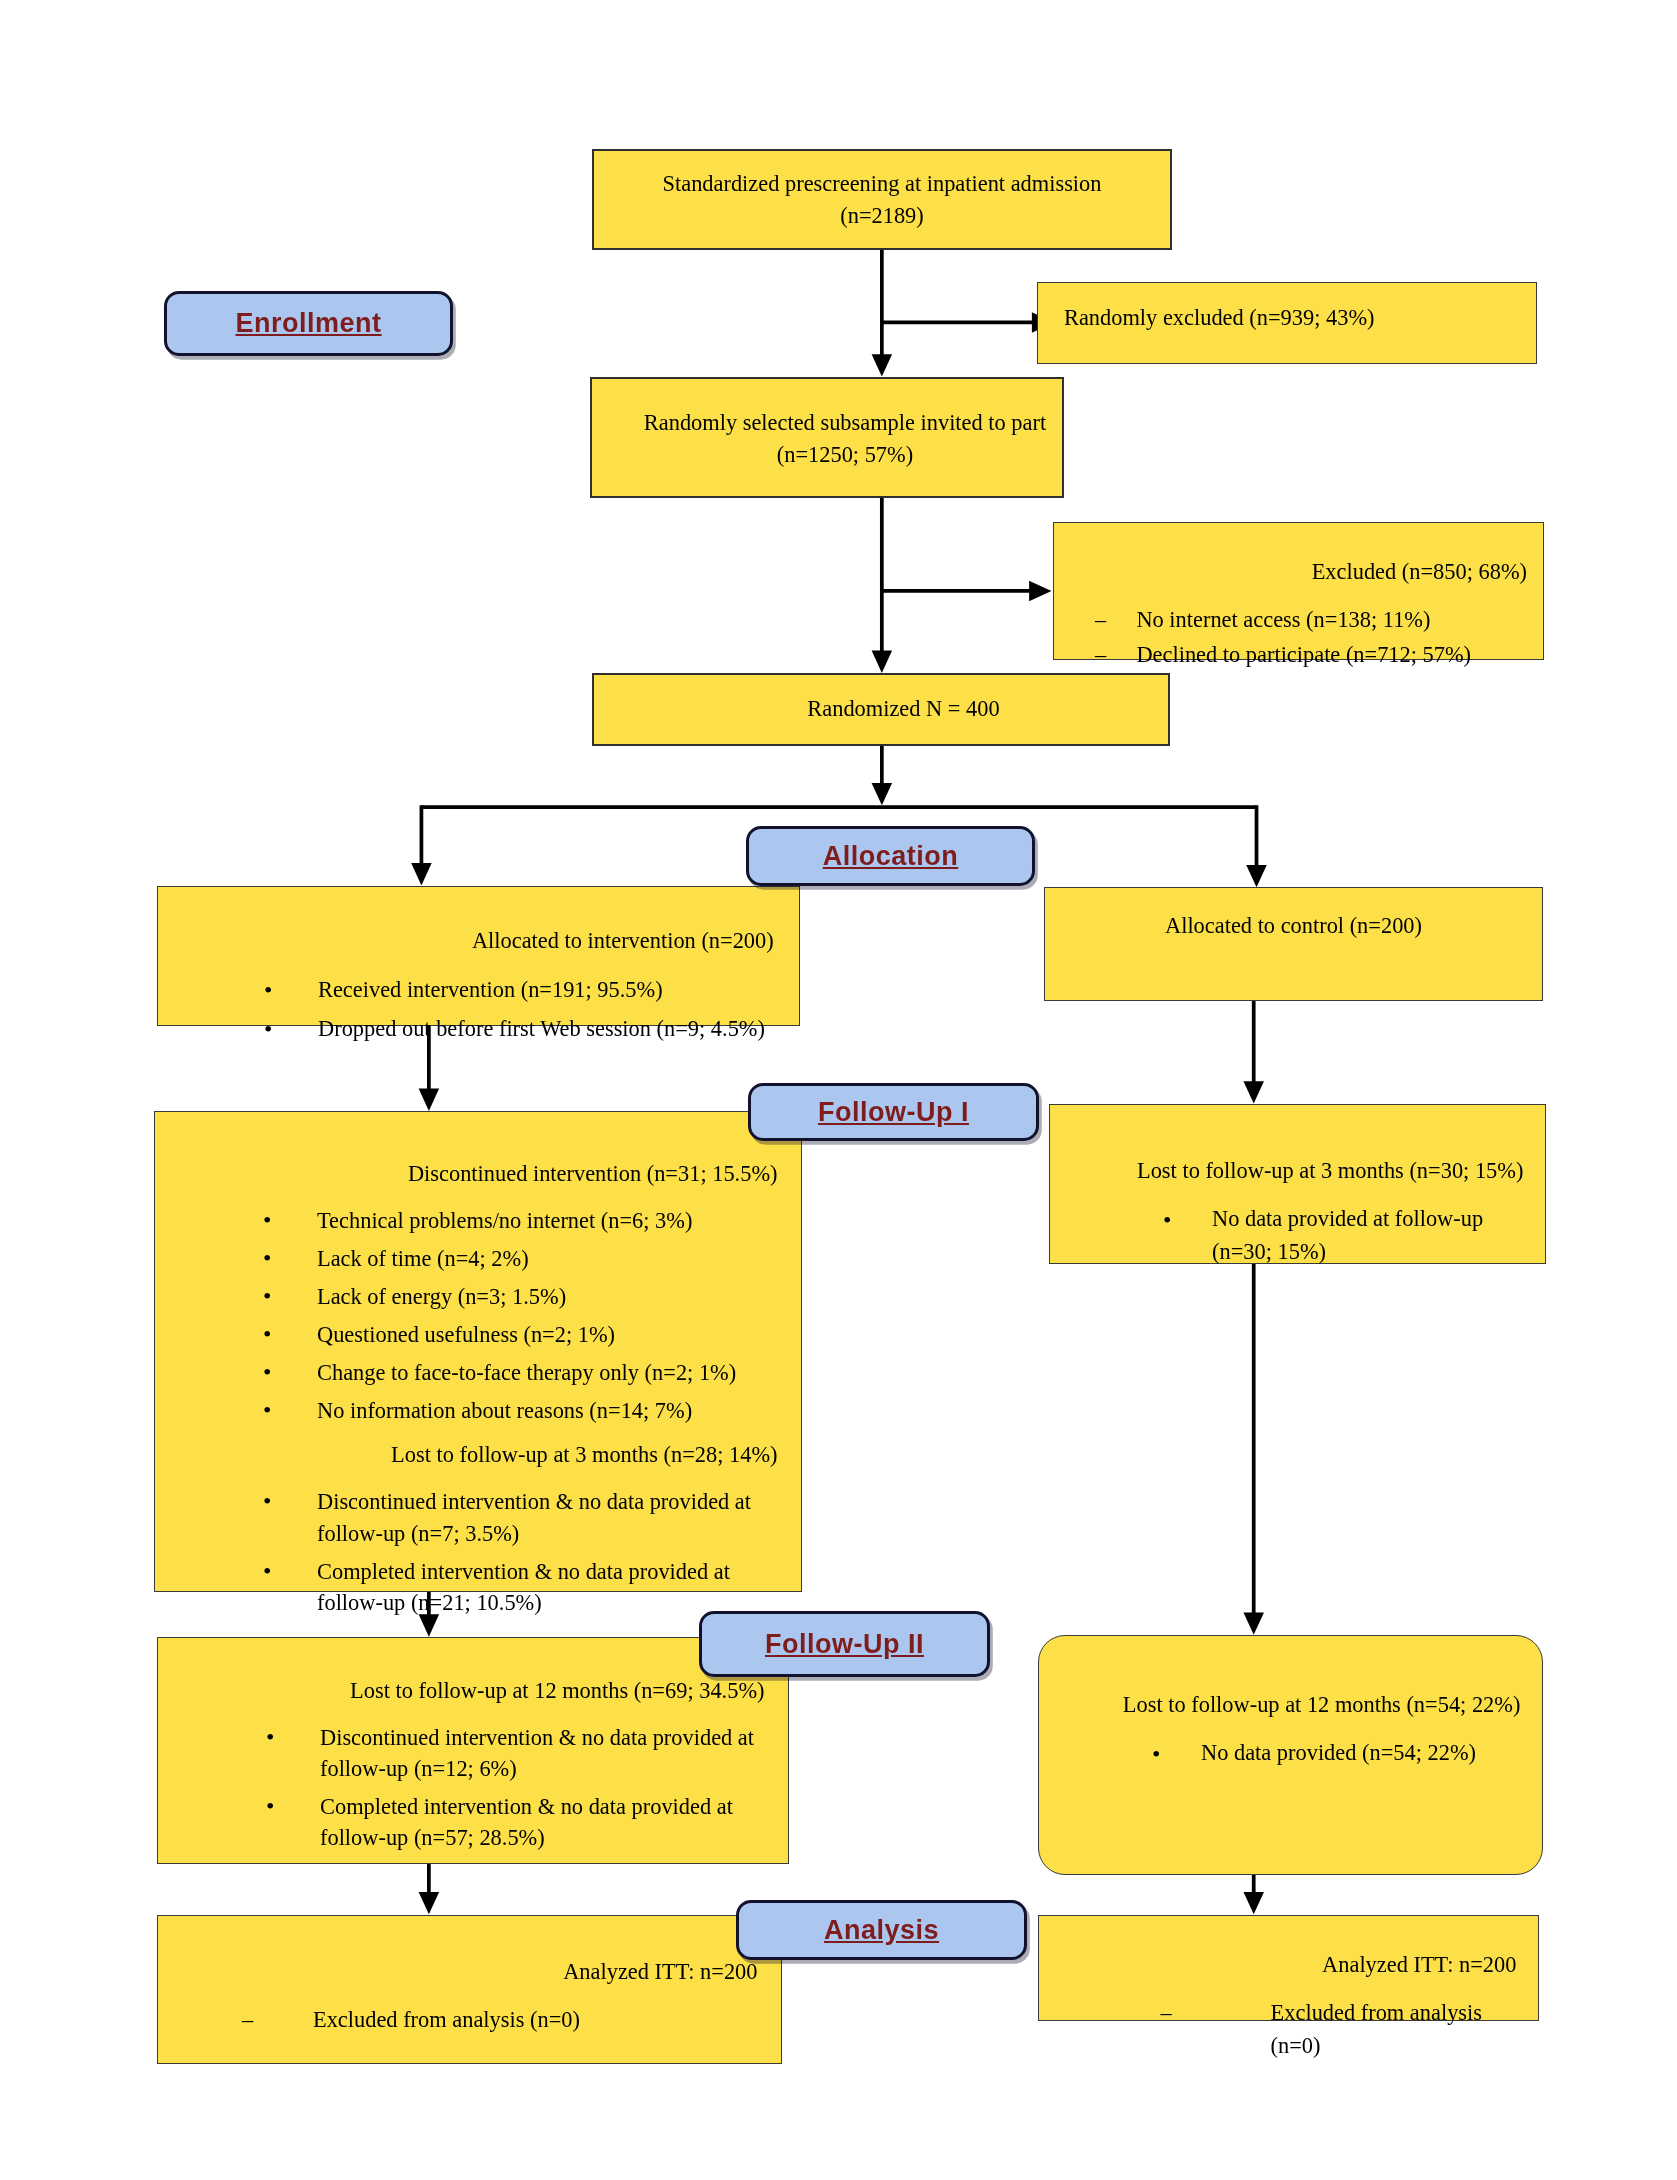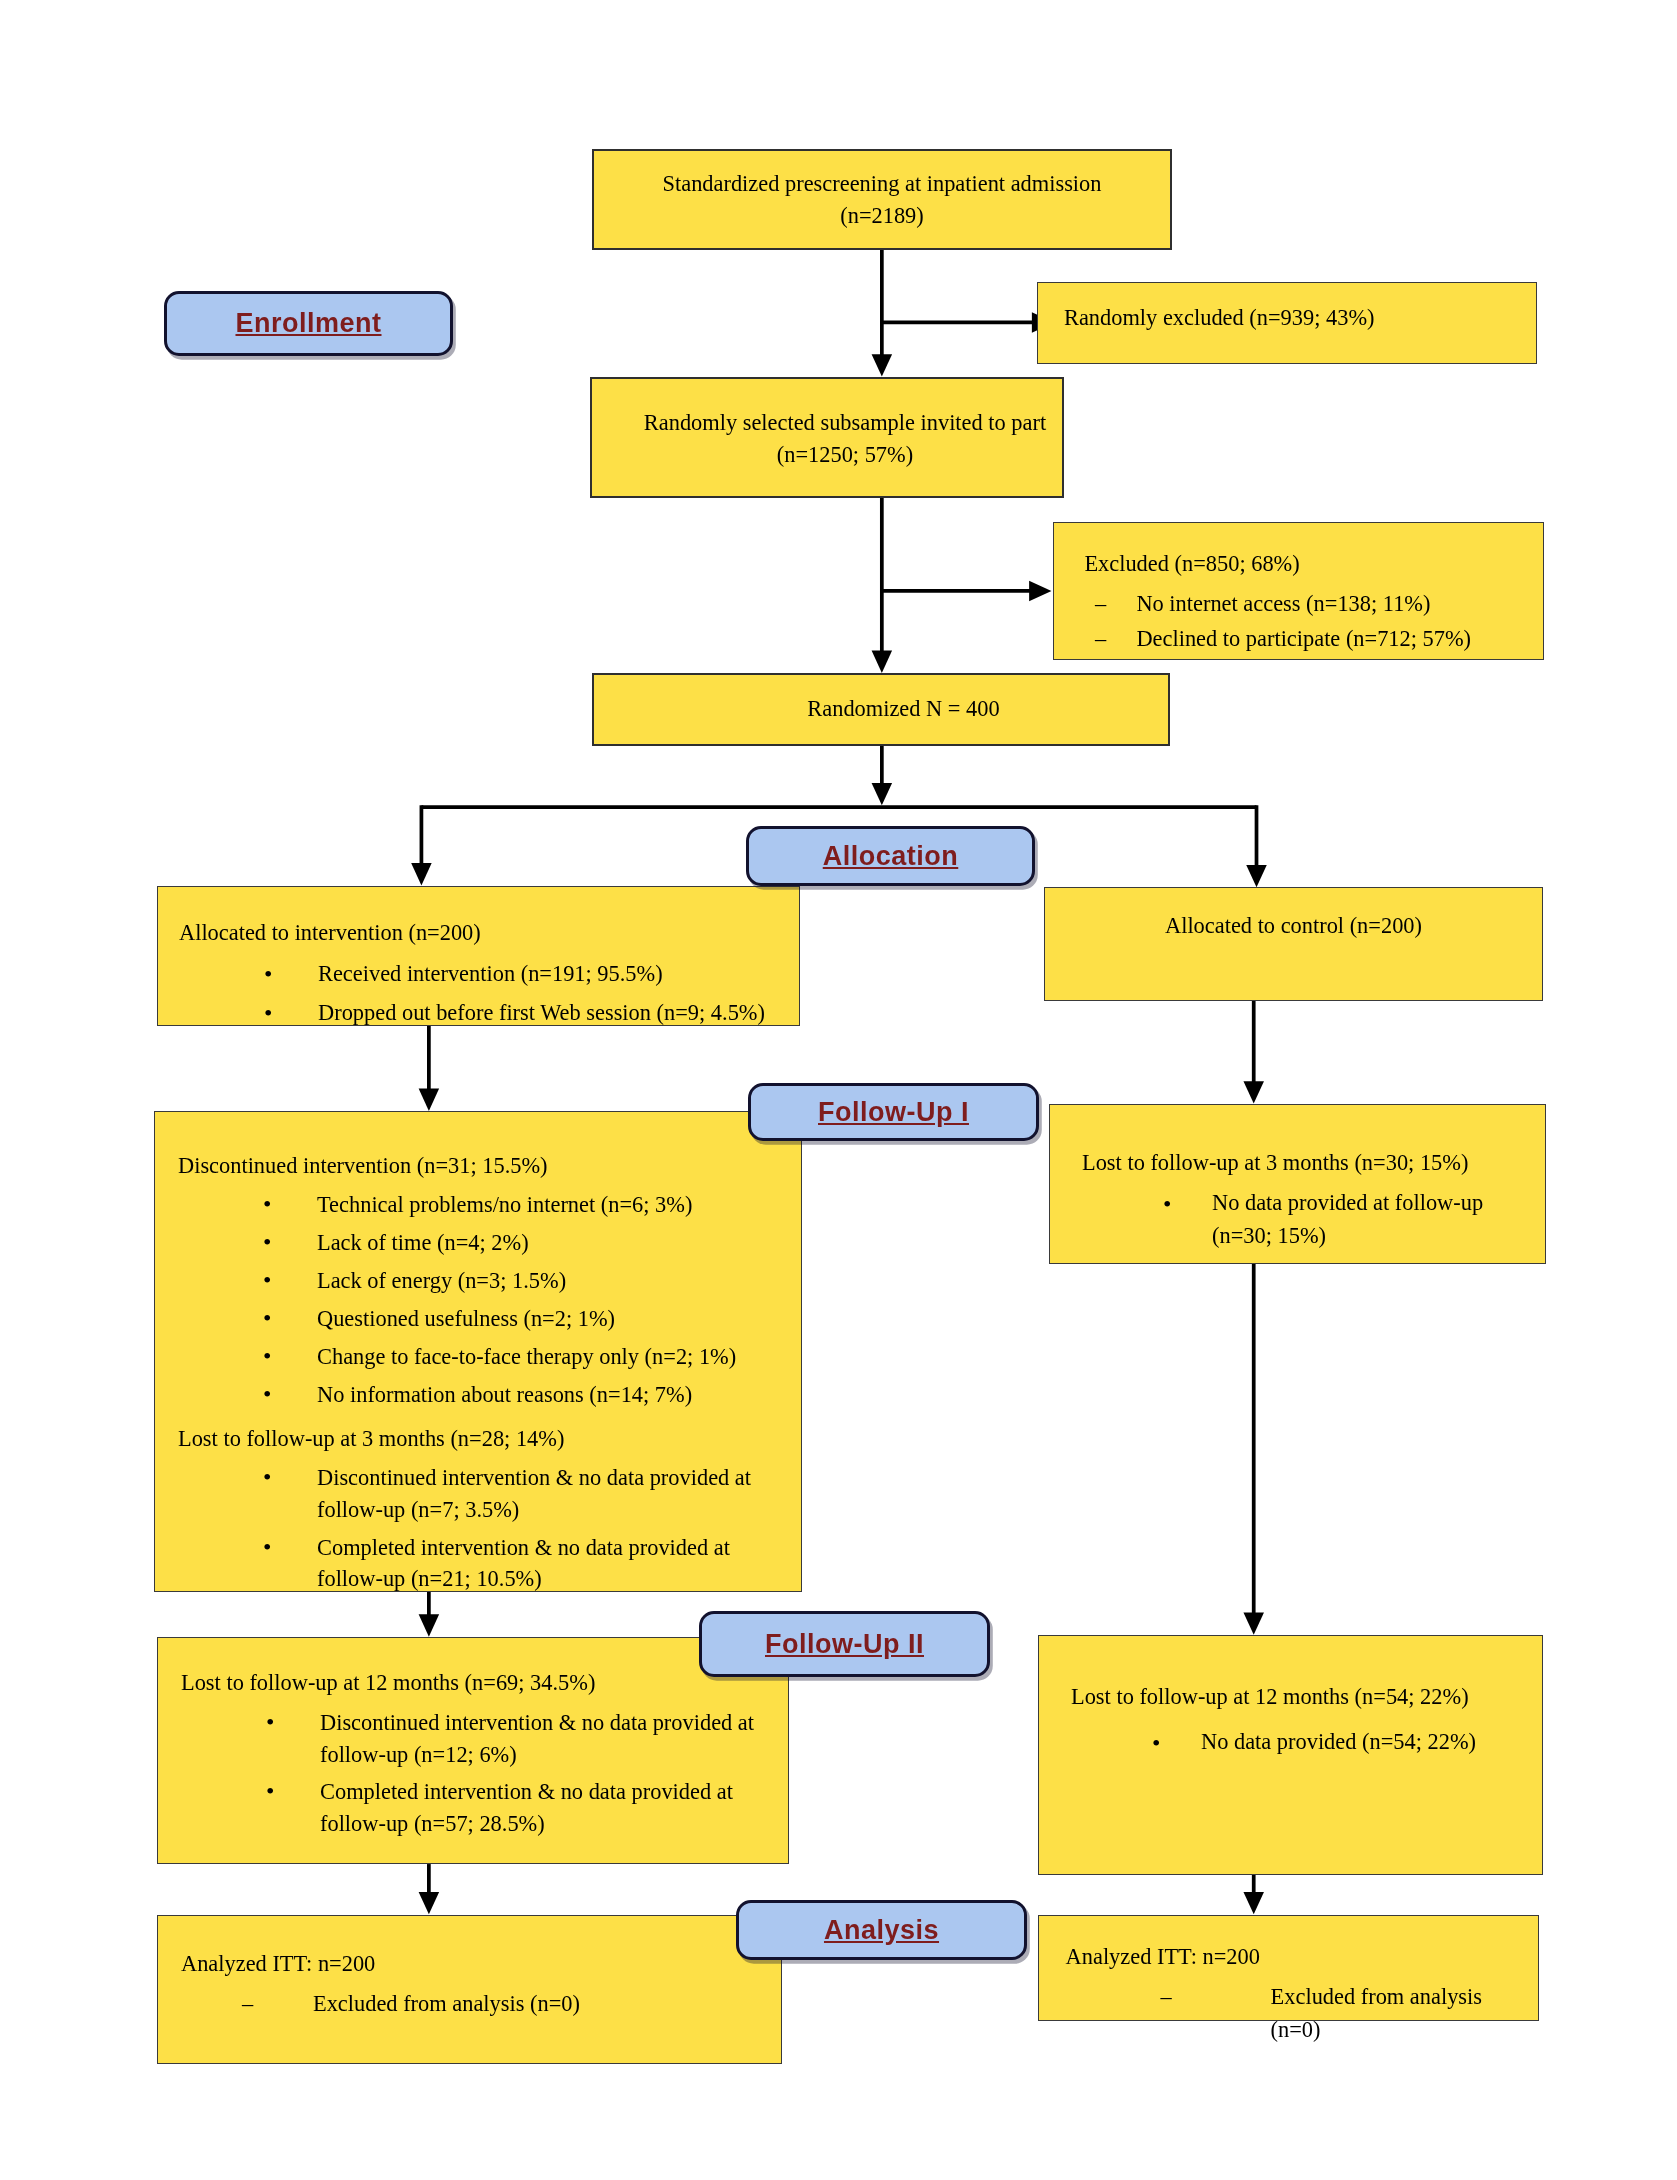--- a/index.html
+++ b/index.html
@@ -43,21 +43,21 @@
   ul.bullets li{position:relative;padding-left:147px;margin-bottom:6.5px;}
   ul.bullets li::before{content:"\2022";position:absolute;left:93px;top:-0.9px;font-size:24px;}
   ul.bullets.mid li{padding-left:138px;}
   ul.bullets.mid li::before{left:89px;}
   ul.dashes li{position:relative;padding-left:140px;margin-bottom:3.7px;}
   ul.dashes li::before{content:"\2013";position:absolute;left:69px;top:0;}
   ul.dashes.tight li{padding-left:60px;margin-bottom:1.9px;}
   ul.dashes.tight li::before{left:18.6px;}
   ul.dashes.wide li{padding-left:213px;}
   ul.dashes.wide li::before{left:103px;}
-  .pad-title{margin:8px;}
+  .pad-title{margin:16px;text-align:right;}
 </style>
 </head>
 <body>
 
 <div class="canvas">
 
   <svg class="connectors" width="1677" height="2180" viewBox="0 0 1799 2339">
     <g stroke="#000" stroke-width="4" fill="#000">
       <line x1="946" y1="268" x2="946" y2="382"></line>
       <polygon points="935,380 957,380 946,404" stroke="none"></polygon>
@@ -190,21 +190,21 @@
   </div>
 
   <div class="box thin" style="left:157px;top:1637px;width:632px;height:227px;padding:20.5px 7.5px 0 15px;line-height:1.4;">
     <div class="pad-title">Lost to follow-up at 12 months (n=69; 34.5%)</div>
     <ul class="bullets" style="margin-top:9.3px;">
       <li>Discontinued intervention &amp; no data provided at follow-up (n=12; 6%)</li>
       <li>Completed intervention &amp; no data provided at follow-up (n=57; 28.5%)</li>
     </ul>
   </div>
 
-  <div class="box thin" style="left:1038px;top:1635px;width:505px;height:240px;padding:37px 5.6px 0 24px;">
+  <div class="box thin" style="left:1038px;top:1635px;width:505px;height:240px;padding:37px 5.6px 0 24px;border-radius:27px;">
     <div class="pad-title">Lost to follow-up at 12 months (n=54; 22%)</div>
     <ul class="bullets mid" style="margin-top:13px;">
       <li>No data provided (n=54; 22%)</li>
     </ul>
   </div>
 
   <div class="stage-label" style="left:736px;top:1900px;width:291px;height:60px;">
     <span>Analysis</span>
   </div>
 

